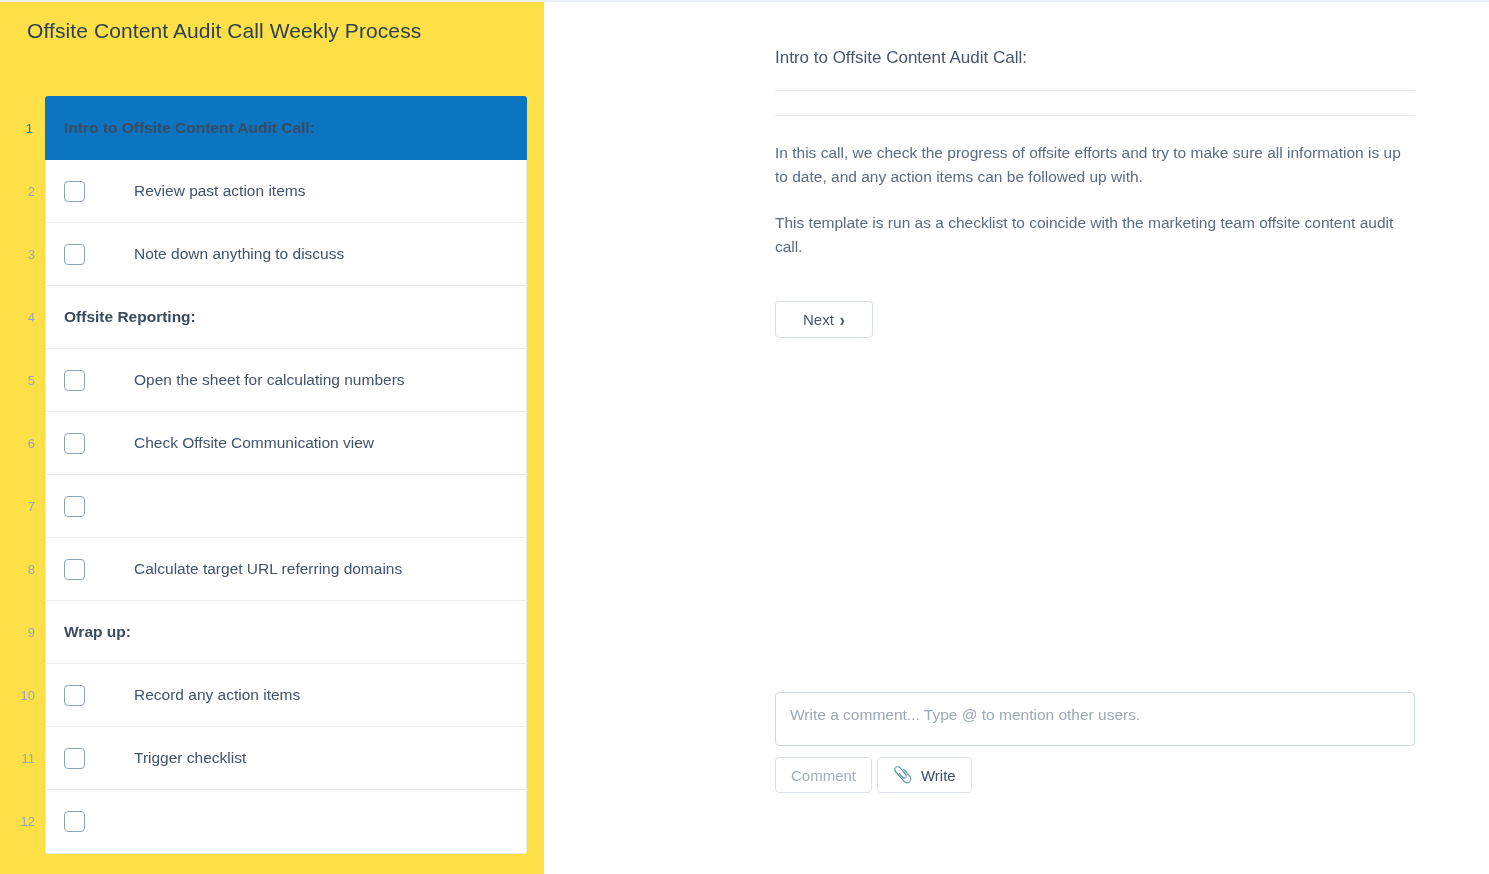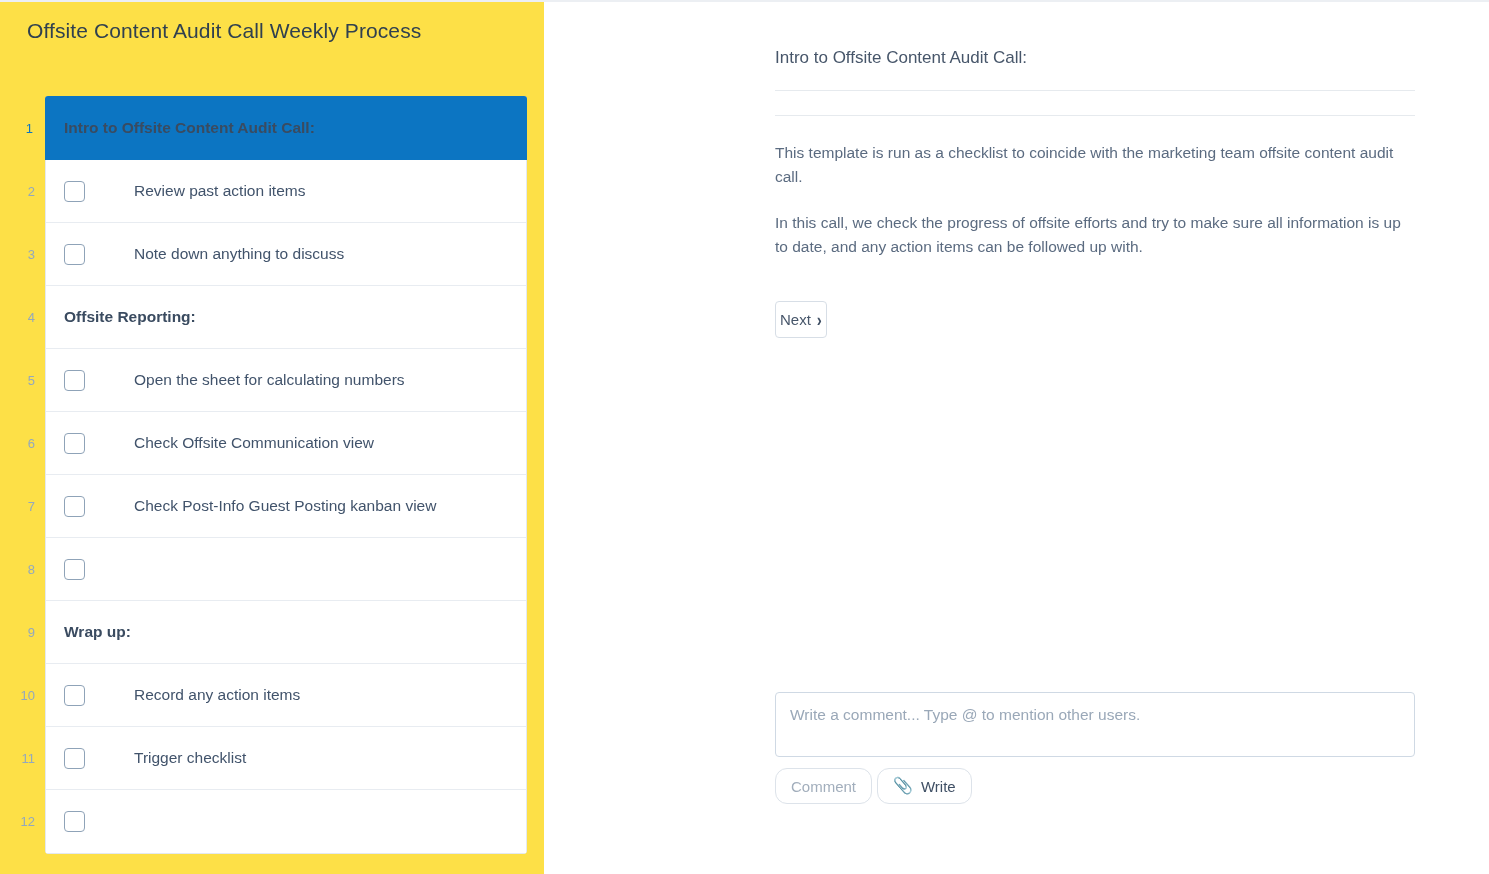--- a/index.html
+++ b/index.html
@@ -171,21 +171,21 @@
     margin: 0 0 22px 0;
   }
   .about-body p:last-child { margin-bottom: 0; }
 
   .next-btn {
     margin-top: 42px;
     display: inline-flex;
     align-items: center;
     gap: 6px;
     height: 37px;
-    padding: 0 4px;
+    padding: 0 27px;
     box-sizing: border-box;
     background: #ffffff;
     border: 1px solid #d7dee6;
     border-radius: 4px;
     font-size: 15px;
     color: #47566a;
     cursor: pointer;
     font-family: "Liberation Sans", sans-serif;
   }
   .chev {
@@ -199,21 +199,21 @@
 
   
   .comment-area {
     position: absolute;
     left: 231px;
     top: 690px;
     width: 640px;
   }
   .comment-box {
     width: 640px;
-    height: 65px;
+    height: 54px;
     box-sizing: border-box;
     border: 1px solid #cfd9e4;
     border-radius: 4px;
     background: #fff;
     padding: 12px 14px;
     font-size: 15.5px;
     color: #9aa8b8;
     font-family: "Liberation Sans", sans-serif;
     resize: none;
     outline: none;
@@ -225,21 +225,21 @@
     margin-top: 7px;
     display: flex;
     gap: 5px;
   }
   .btn-flat {
     height: 36px;
     padding: 0 15px;
     box-sizing: border-box;
     background: #ffffff;
     border: 1px solid #dde3ea;
-    border-radius: 12px;
+    border-radius: 4px;
     font-size: 15px;
     font-family: "Liberation Sans", sans-serif;
     display: inline-flex;
     align-items: center;
     gap: 8px;
     cursor: pointer;
   }
   .btn-comment { color: #a2aebc; }
   .btn-attach { color: #3f4f64; }
   .clip {
@@ -282,25 +282,25 @@
           <span class="task-label">Open the sheet for calculating numbers</span>
         </div>
         <div class="task-row">
           <span class="task-num">6</span>
           <span class="checkbox"></span>
           <span class="task-label">Check Offsite Communication view</span>
         </div>
         <div class="task-row">
           <span class="task-num">7</span>
           <span class="checkbox"></span>
-          <span class="task-label">Check Post-Info Guest Posting kanban view</span>
         </div>
         <div class="task-row">
           <span class="task-num">8</span>
           <span class="checkbox"></span>
+          <span class="task-label">Calculate target URL referring domains</span>
         </div>
         <div class="task-row header">
           <span class="task-num">9</span>
           <span class="task-label">Wrap up:</span>
         </div>
         <div class="task-row">
           <span class="task-num">10</span>
           <span class="checkbox"></span>
           <span class="task-label">Record any action items</span>
         </div>
@@ -315,22 +315,22 @@
         </div>
       </div>
   </div>
 
   <div class="right-panel">
     <div class="content">
       <div class="step-title">Intro to Offsite Content Audit Call:</div>
       <hr class="rule title-rule">
       <hr class="rule about-rule">
       <div class="about-body">
+          <p>In this call, we check the progress of offsite efforts and try to make sure all information is up to date, and any action items can be followed up with.</p>
           <p>This template is run as a checklist to coincide with the marketing team offsite content audit call.</p>
-          <p>In this call, we check the progress of offsite efforts and try to make sure all information is up to date, and any action items can be followed up with.</p>
         </div>
       <button class="next-btn">
         <span>Next</span>
         <span class="chev">›</span>
       </button>
     </div>
 
     <div class="comment-area">
       <textarea class="comment-box" placeholder="Write a comment... Type @ to mention other users." style=""></textarea>
       <div class="comment-actions">

